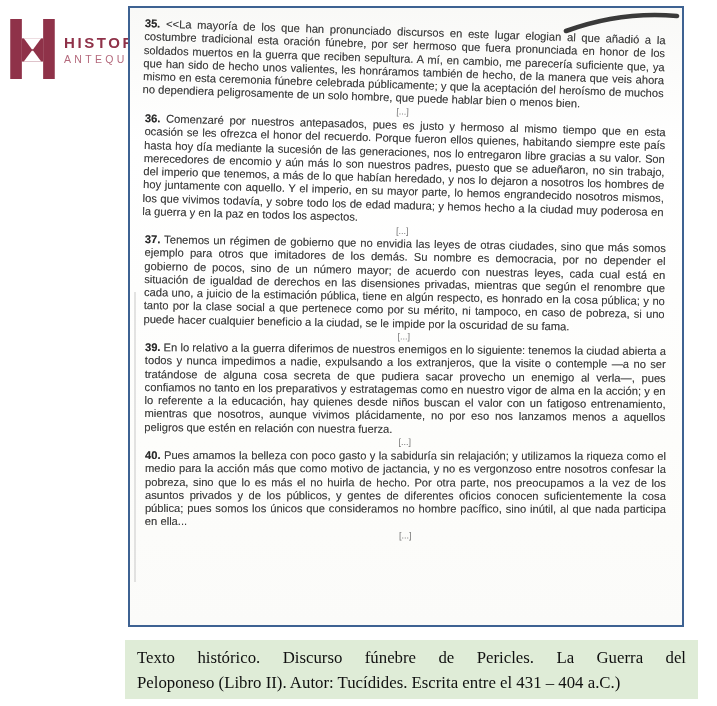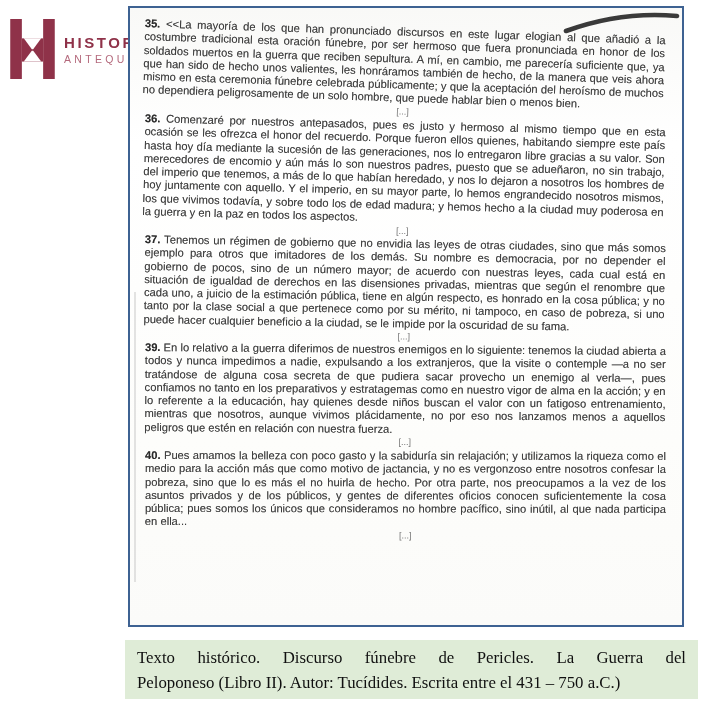--- a/index.html
+++ b/index.html
@@ -96,14 +96,14 @@
     <div class="block rot4">
       <p class="para"><b>40.</b> <span>Pues amamos la belleza con poco gasto y la sabiduría sin relajación; y utilizamos la riqueza como el medio para la acción más que como motivo de jactancia, y no es vergonzoso entre nosotros confesar la pobreza, sino que lo es más el no huirla de hecho. Por otra parte, nos preocupamos a la vez de los asuntos privados y de los públicos, y gentes de diferentes oficios conocen suficientemente la cosa pública; pues somos los únicos que consideramos no hombre pacífico, sino inútil, al que nada participa en ella...</span></p>
       <div class="sep">[...]</div>
     </div>
 
   </div>
 </div>
 
 <div class="caption">
   <div class="cap-line1">Texto histórico. Discurso fúnebre de Pericles. La Guerra del</div>
-  <div class="cap-line2">Peloponeso (Libro II). Autor: Tucídides. Escrita entre el 431 – 750 a.C.)</div>
+  <div class="cap-line2">Peloponeso (Libro II). Autor: Tucídides. Escrita entre el 431 – 404 a.C.)</div>
 </div>
 
 </body></html>

